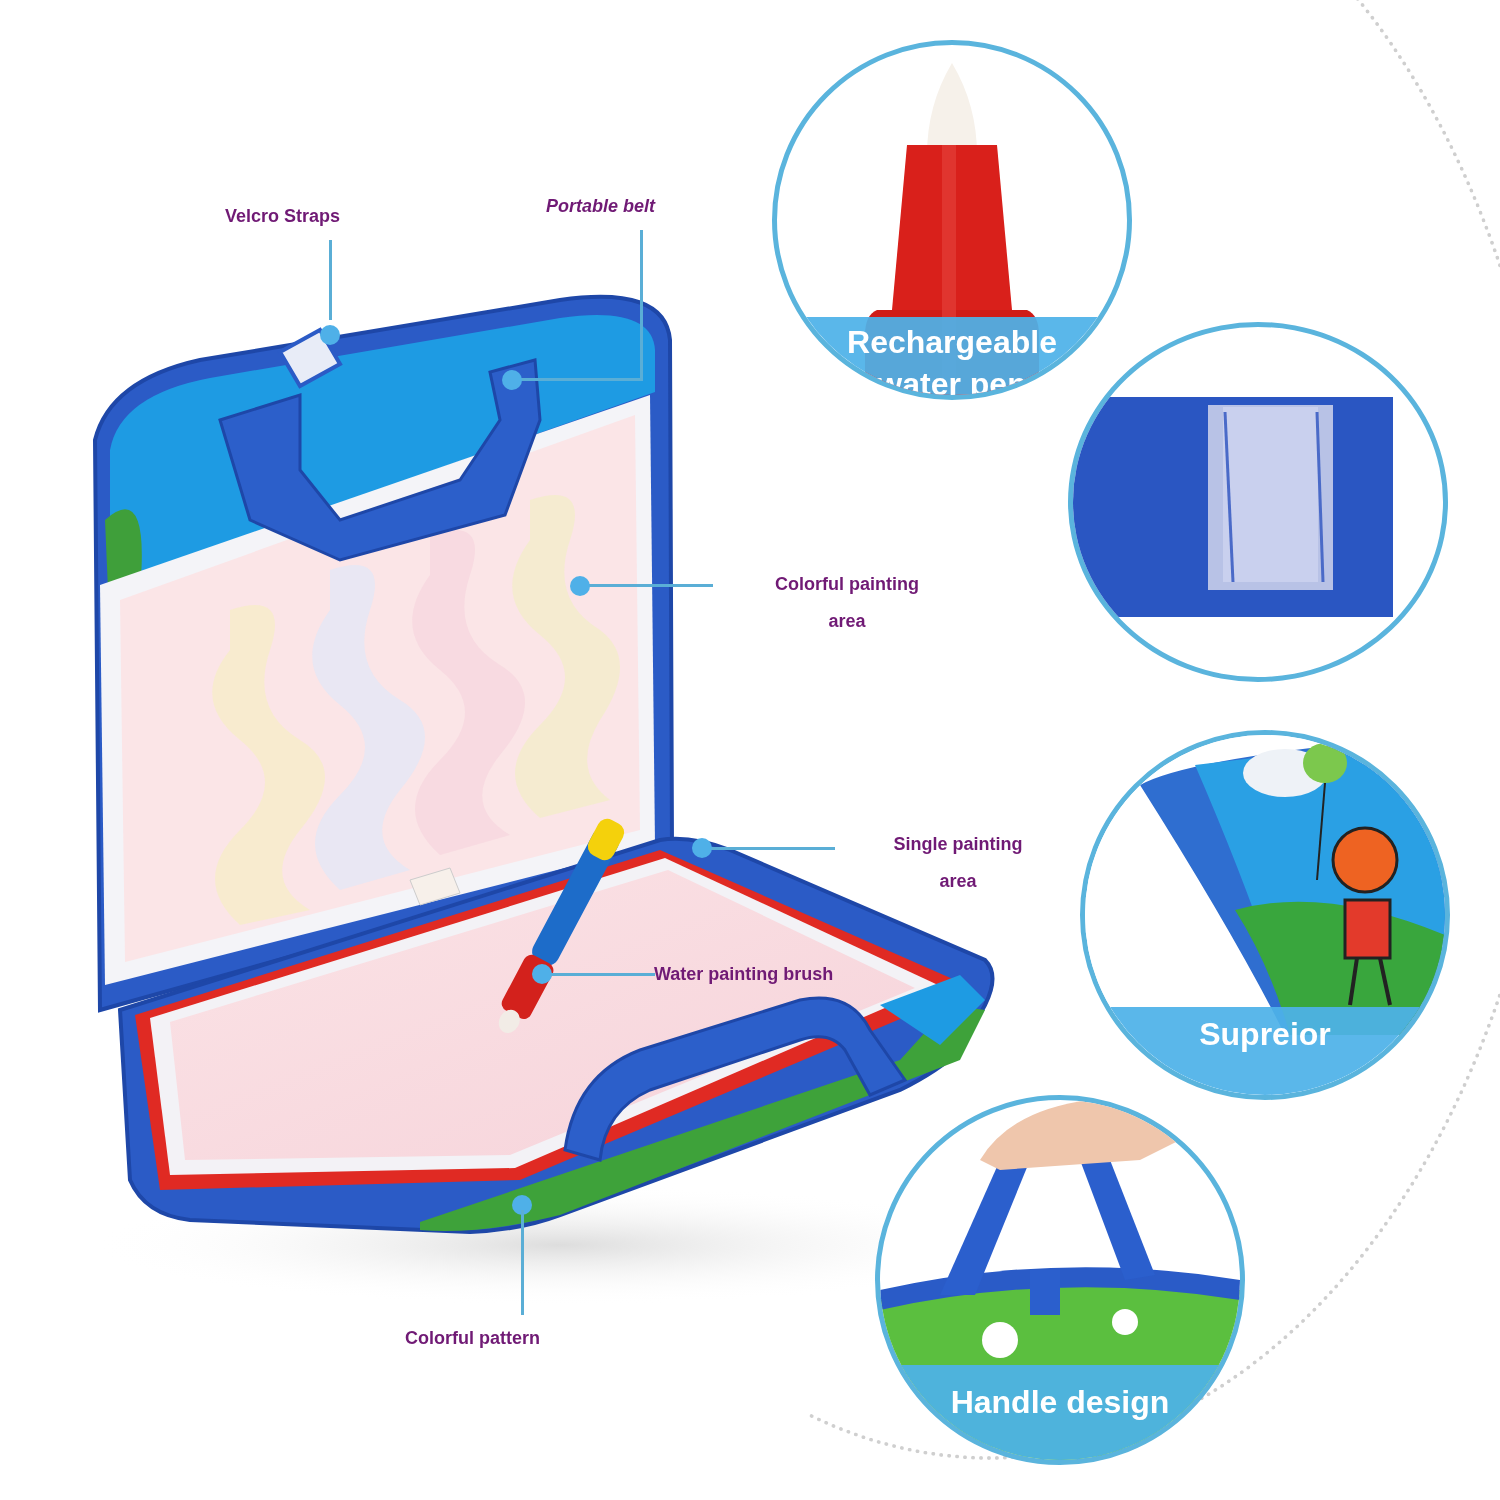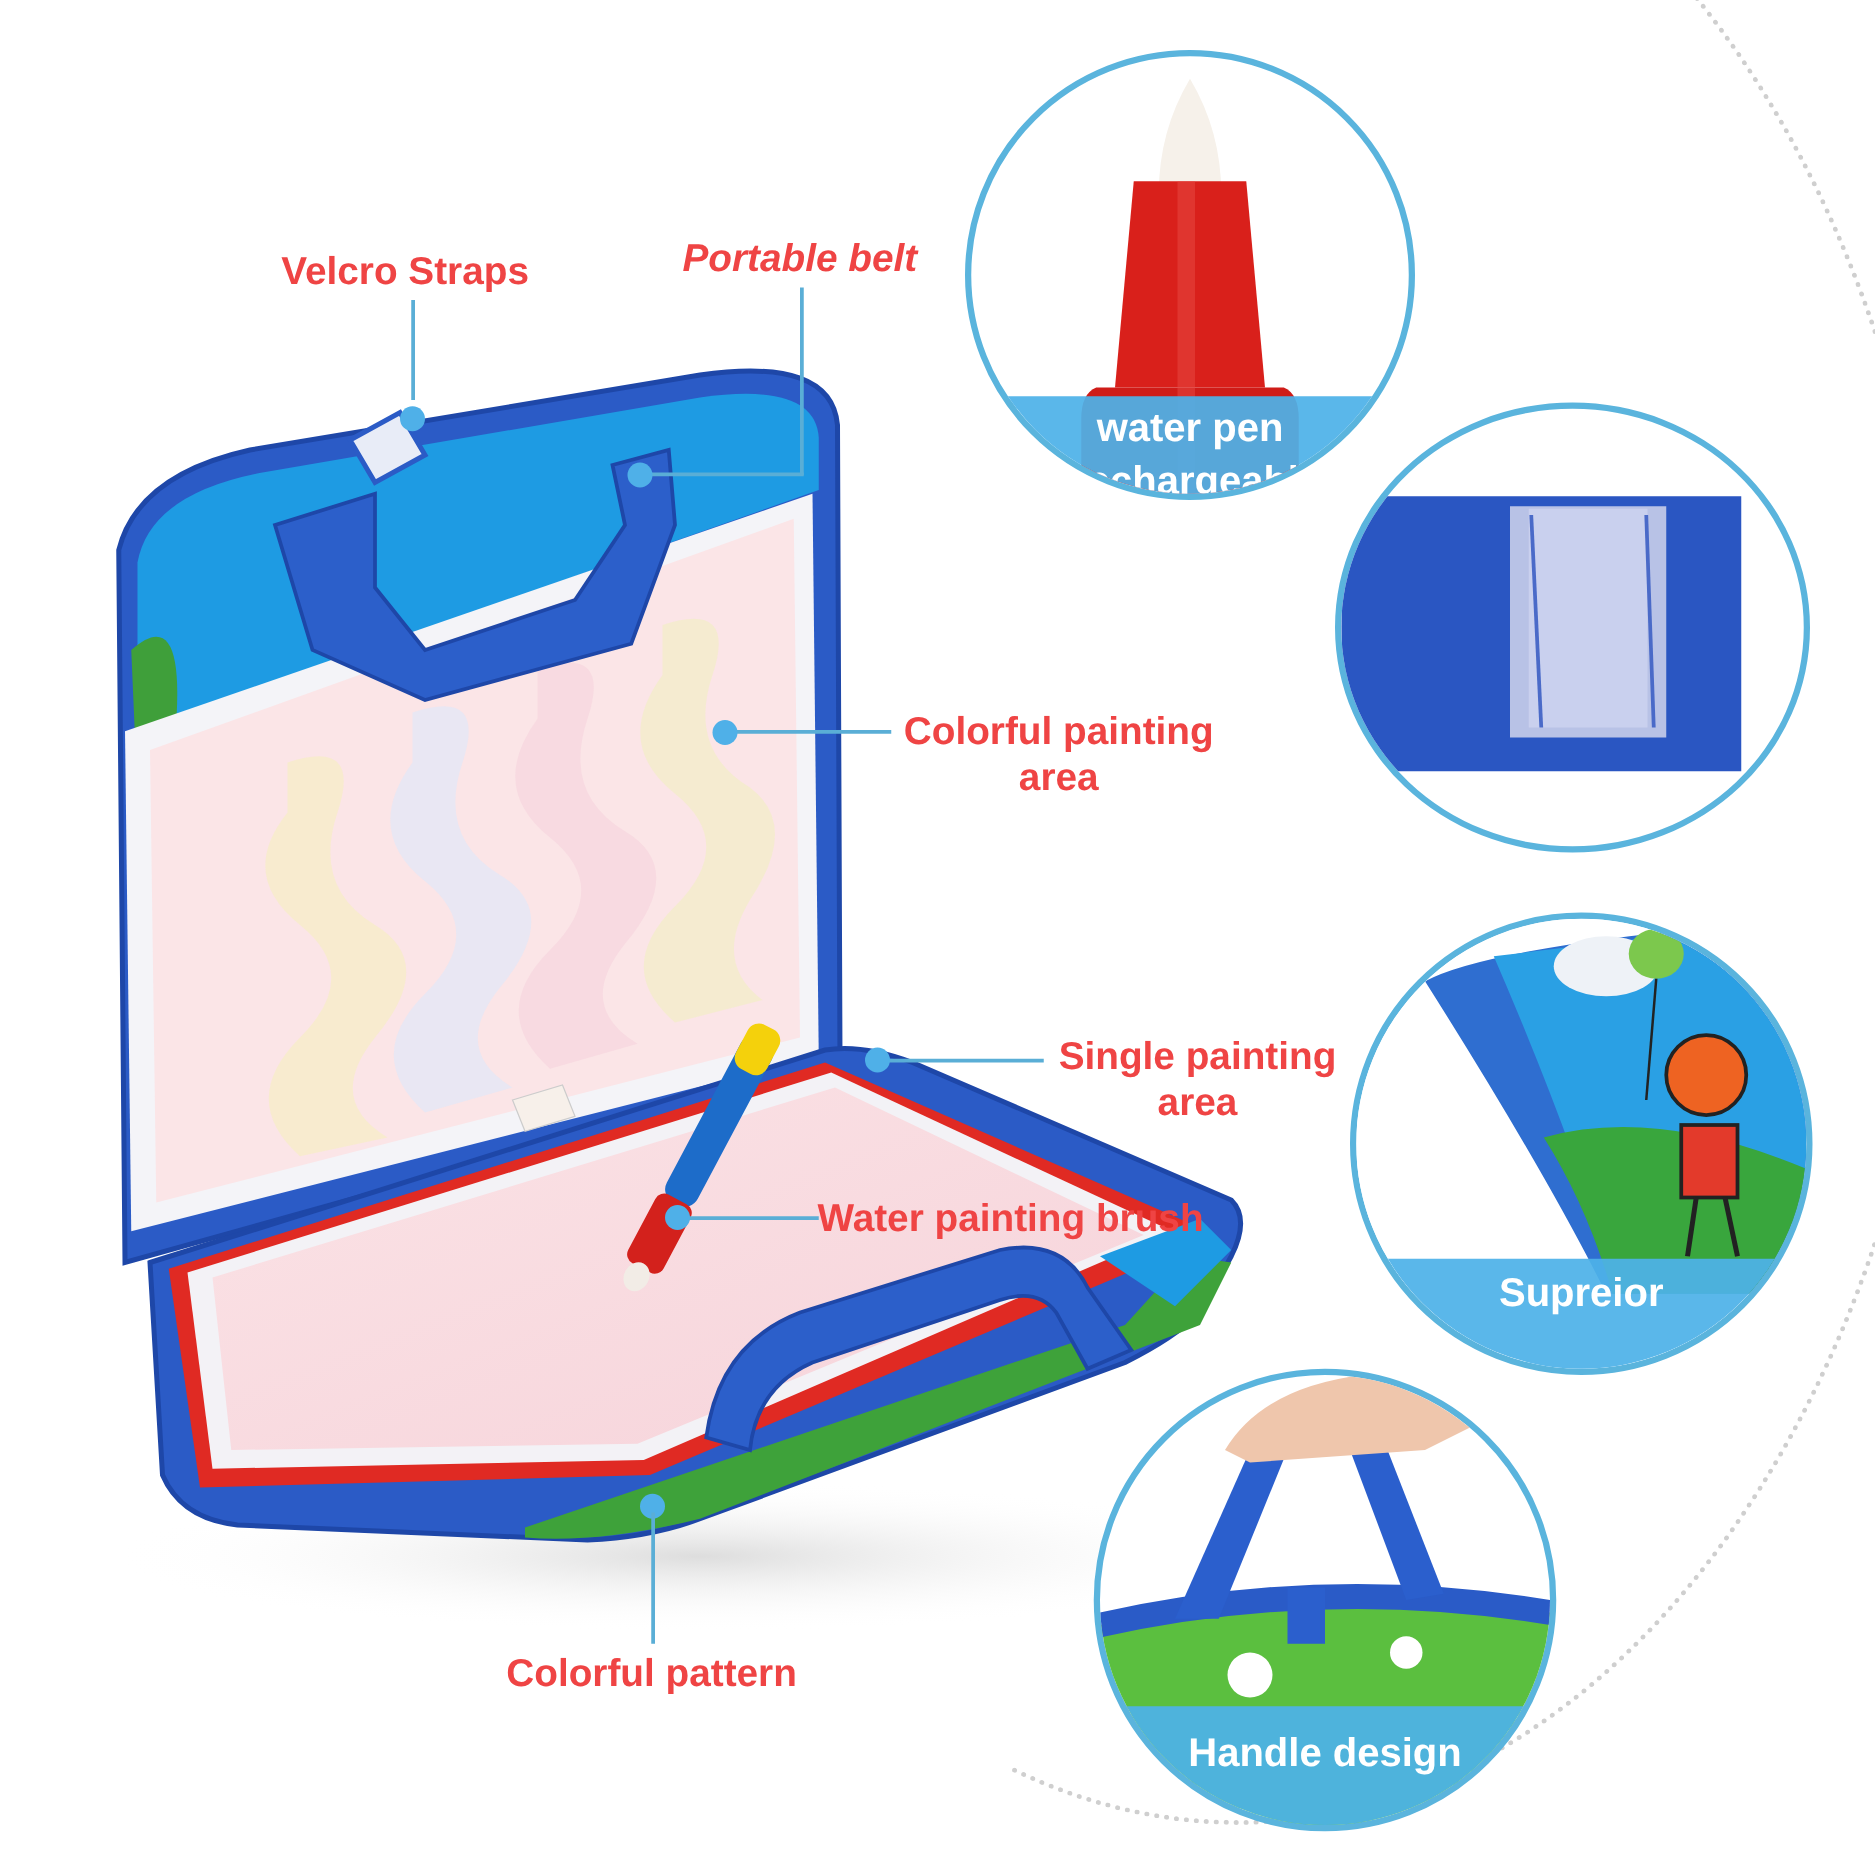--- a/index.html
+++ b/index.html
@@ -1,18 +1,18 @@
 <!DOCTYPE html>
 <html><head>
 <meta charset="utf-8">
 <style>
   html,body{margin:0;padding:0;background:#ffffff;}
   body{width:1500px;height:1500px;position:relative;overflow:hidden;font-family:"Liberation Sans","DejaVu Sans",sans-serif;}
   .abs{position:absolute;}
-  .label{position:absolute;color:#ef4444;font-weight:bold;font-size:31px;line-height:37px;text-align:center;white-space:nowrap;}
+  .label{position:absolute;color:#701a75;font-weight:bold;font-size:18px;line-height:37px;text-align:center;white-space:nowrap;}
   .vline{position:absolute;width:3px;background:#5aaed6;}
   .hline{position:absolute;height:3px;background:#5aaed6;}
   .dot{position:absolute;width:20px;height:20px;border-radius:50%;background:#4fb0e8;}
   .bubble{position:absolute;border-radius:50%;border:5px solid #5ab4dd;overflow:hidden;background:#fff;box-sizing:border-box;}
   .bubble .band{position:absolute;left:0;right:0;background:rgba(78,178,232,0.93);color:#fff;font-weight:bold;font-size:32px;line-height:42px;text-align:center;}
   .dots-arc{position:absolute;border-radius:50%;border:4px dotted #a9a9a9;box-sizing:border-box;}
 </style>
 </head>
 <body>
 
@@ -105,22 +105,22 @@
 <div class="label" style="left:405px;top:1320px;">Colorful pattern</div>
 
 <div class="bubble" style="left:772px;top:40px;width:360px;height:360px;">
   <svg class="abs" style="left:0;top:0" width="350" height="350" viewBox="0 0 350 350">
     <path d="M150 110 Q150 60 175 18 Q200 60 200 110 Z" fill="#f6f1ea"></path>
     <path d="M130 100 L220 100 L235 265 L115 265 Z" fill="#d9201b"></path>
     <path d="M100 265 L250 265 Q262 270 262 290 L262 350 L88 350 L88 290 Q88 270 100 265 Z" fill="#cf1c18"></path>
     <rect x="165" y="100" width="14" height="250" fill="#e84a44" opacity="0.5"></rect>
   </svg>
   <div class="band" style="top:272px;height:90px;padding-top:4px;">
+    <div>Rechargeable</div>
     <div>water pen</div>
-    <div>Rechargeable</div>
   </div>
 </div>
 
 <div class="bubble" style="left:1068px;top:322px;width:380px;height:360px;">
   <svg class="abs" style="left:0;top:0" width="370" height="350" viewBox="0 0 370 350">
     <rect x="0" y="70" width="320" height="220" fill="#2a56c2"></rect>
     <rect x="135" y="78" width="125" height="185" fill="#b8c2e6"></rect>
     <rect x="150" y="80" width="95" height="175" fill="#c9d0ee"></rect>
     <line x1="152" y1="85" x2="160" y2="255" stroke="#4a6ac8" stroke-width="3"></line>
     <line x1="244" y1="85" x2="250" y2="255" stroke="#4a6ac8" stroke-width="3"></line>

